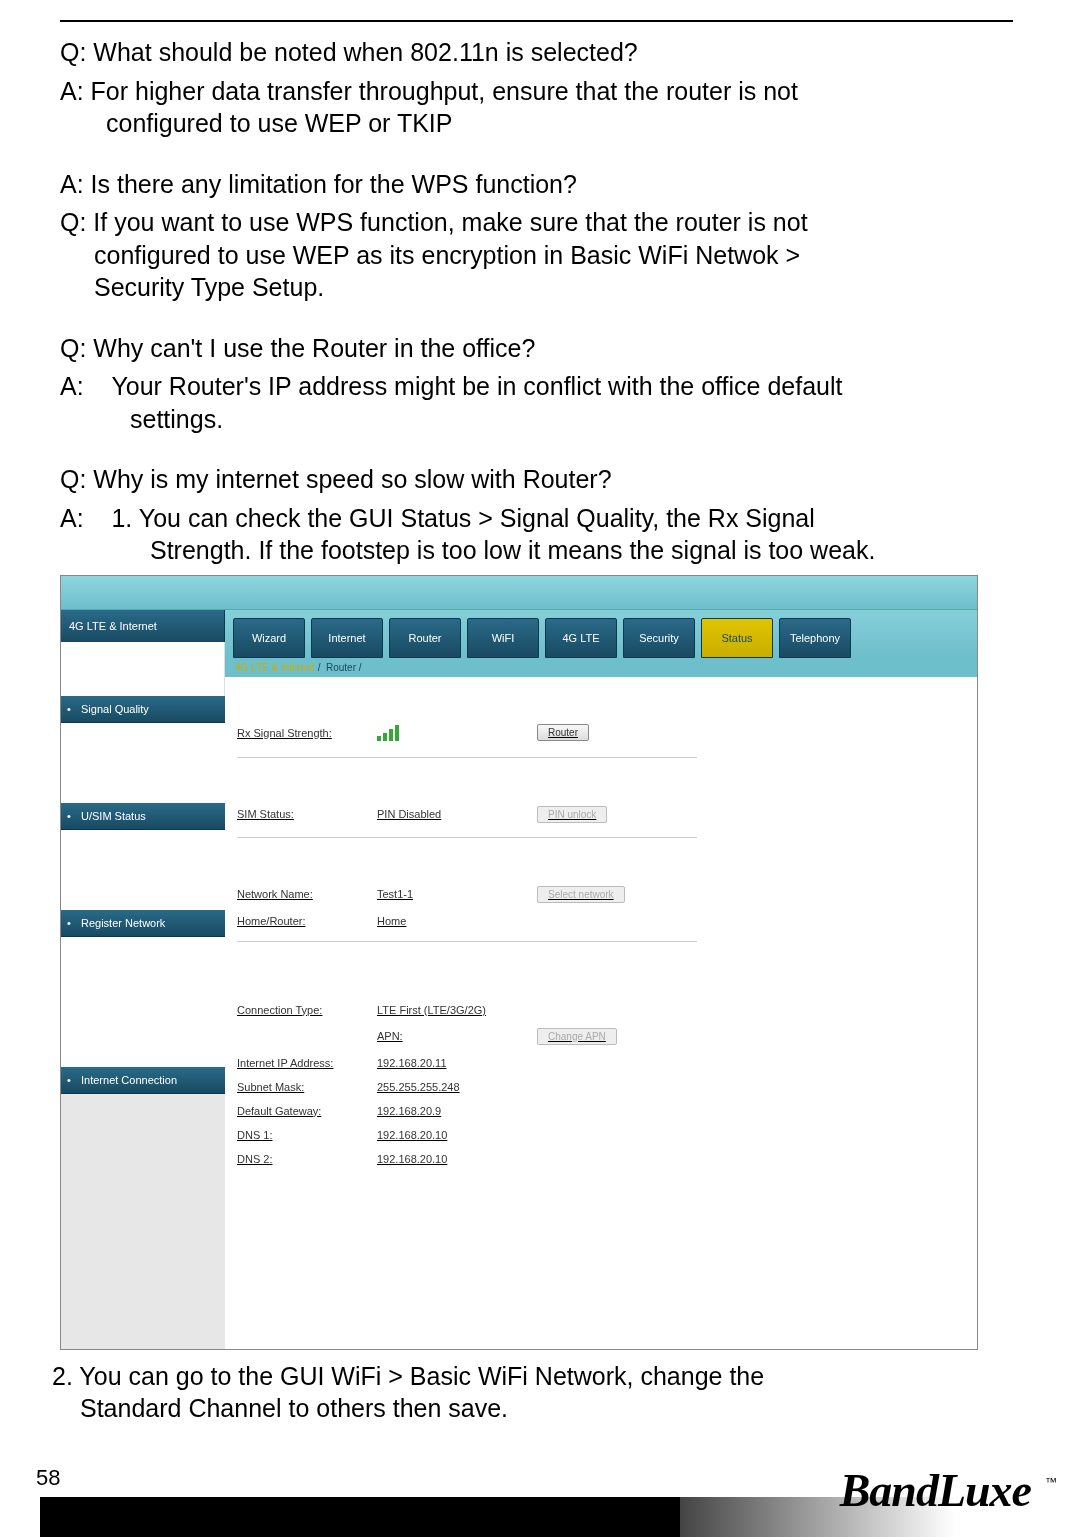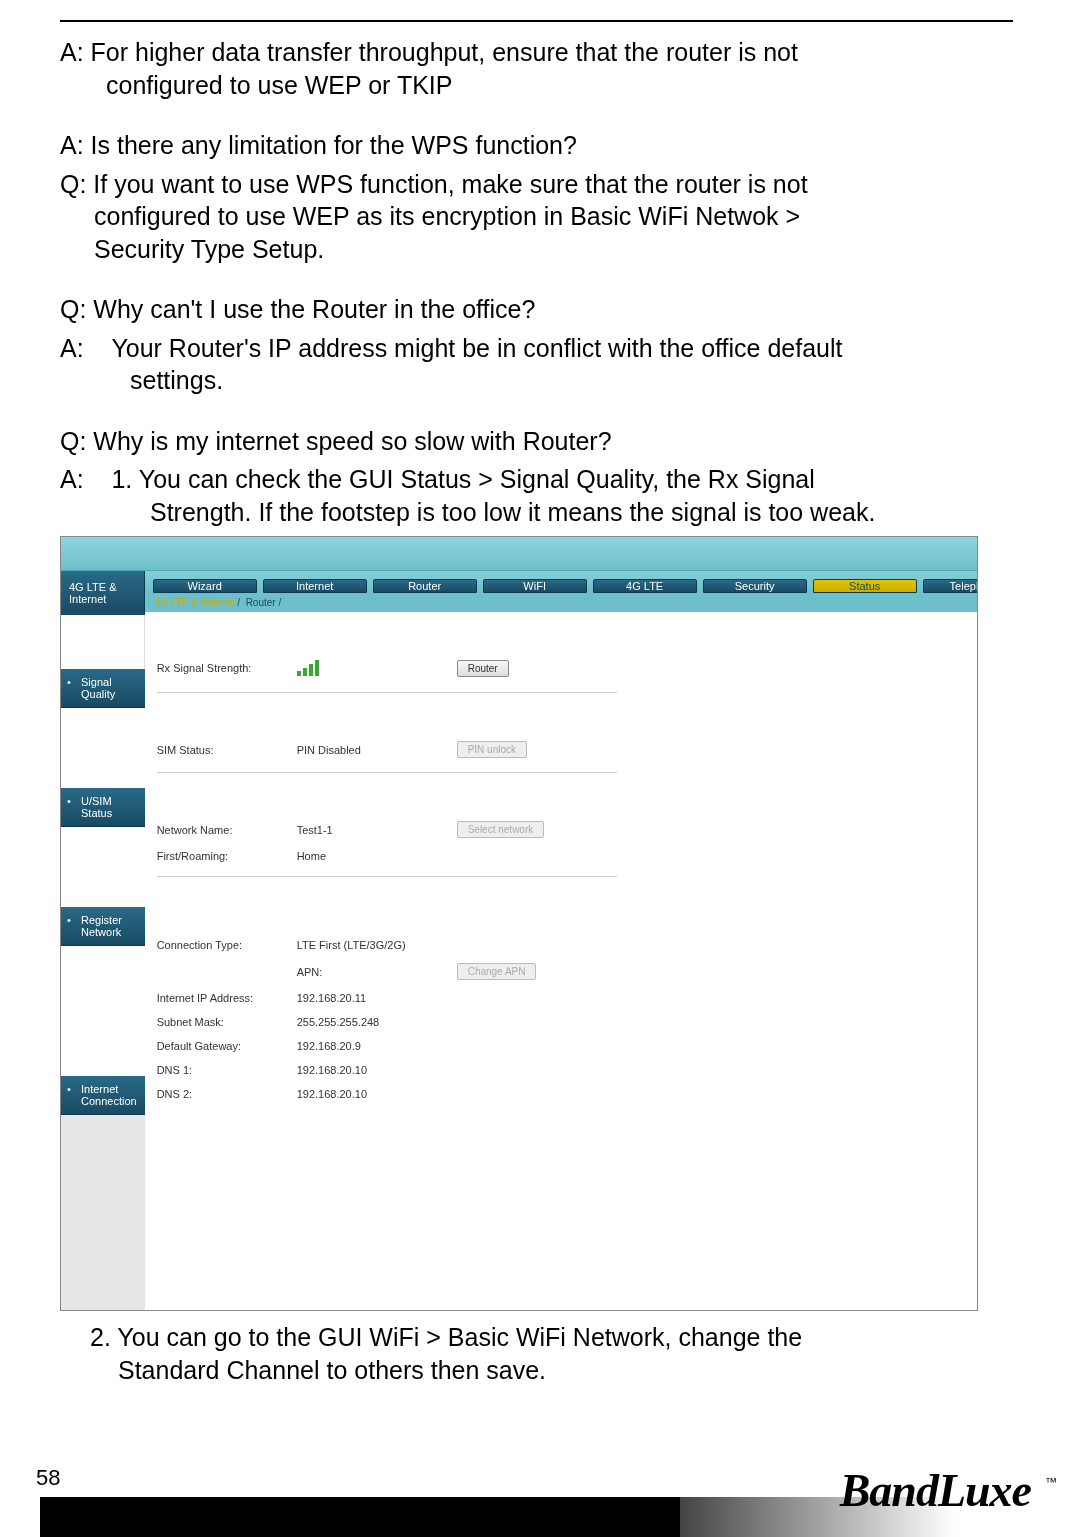--- a/index.html
+++ b/index.html
@@ -78,59 +78,60 @@
   .tabs {
     display:flex;
     gap:6px;
     padding: 8px 8px 0 8px;
     background: linear-gradient(#86cfd9,#6dbfcb);
   }
   .tab {
     background: linear-gradient(#2a6a88,#184a62);
     color:#fff;
     font-size:11px;
-    padding:0 0;
-    width: 104px;
+    padding:13px 0;
+    width: 72px;
     text-align:center;
     border-radius:2px 2px 0 0;
     border:1px solid #0a3a52;
   }
   .tab.active { background: linear-gradient(#e0c400,#c9ae00); color:#184a62; }
   .crumbs {
     background:#6dbfcb;
     font-size:10px;
     padding:4px 10px;
     color:#184a62;
   }
   .crumbs .yel { color:#c9ae00; }
   .content {
     flex:1; padding: 10px 12px; background:#fff; position:relative;
   }
   .content-inner {
     width: 470px;
+    text-decoration: underline;
   }
   .row { display:flex; align-items:center; padding:6px 0; font-size:11px; color:#333; }
   .lab { width: 140px; }
   .val { width: 160px; }
   .btn {
     font-size:10px; padding:2px 10px; border:1px solid #888;
     background: linear-gradient(#f8f8f8,#ddd); border-radius:2px;
     color:#333;
   }
   .btn.dis { color:#aaa; border-color:#bbb; background:#eee; }
   .hr { border-top:1px solid #ccc; margin:8px 0; width:460px; }
   .sig-bars { display:inline-flex; align-items:flex-end; gap:2px; height:18px; }
   .sig-bars span { width:4px; background:#3a3; }
   .b1{height:5px}.b2{height:8px}.b3{height:12px}.b4{height:16px}
   .side-gap2 { height: 80px; background:#fff; }
 
   .answer2 {
     font-size:25px;
     line-height:1.3;
-    padding-left: 90px;
+    padding-left: 52px;
     margin-top: 10px;
   }
 
   
   .footer {
     position:absolute;
     bottom:0; left:0; right:0;
     height: 70px;
   }
   .pgnum {
@@ -171,20 +172,21 @@
     font-size: 12px;
   }
 </style>
 </head>
 <body>
 
 <div class="page">
   <div class="top-rule"></div>
 
   <div class="qa-block">
+    <div class="qa">Q: What should be noted when 802.11n is selected?</div>
     <div class="qa">A: For higher data transfer throughput, ensure that the router is not<br><span class="indent">configured to use WEP or TKIP</span></div>
   </div>
 
   <div class="qa-block">
     <div class="qa">A: Is there any limitation for the WPS function?</div>
     <div class="qa">Q: If you want to use WPS function, make sure that the router is not<br><span style="padding-left:34px; display:block">configured to use WEP as its encryption in Basic WiFi Netwok &gt;<br>Security Type Setup.</span></div>
   </div>
 
   <div class="qa-block">
     <div class="qa">Q: Why can't I use the Router in the office?</div>
@@ -252,21 +254,21 @@
         </div>
         <div class="hr"></div>
 
         <div style="height:34px"></div>
         <div class="row">
           <div class="lab">Network Name:</div>
           <div class="val">Test1-1</div>
           <button class="btn dis">Select network</button>
         </div>
         <div class="row">
-          <div class="lab">First/Roaming:</div>
+          <div class="lab">Home/Router:</div>
           <div class="val">Home</div>
         </div>
         <div class="hr"></div>
 
         <div style="height:48px"></div>
         <div class="row">
           <div class="lab">Connection Type:</div>
           <div class="val">LTE First (LTE/3G/2G)</div>
         </div>
         <div class="row">

